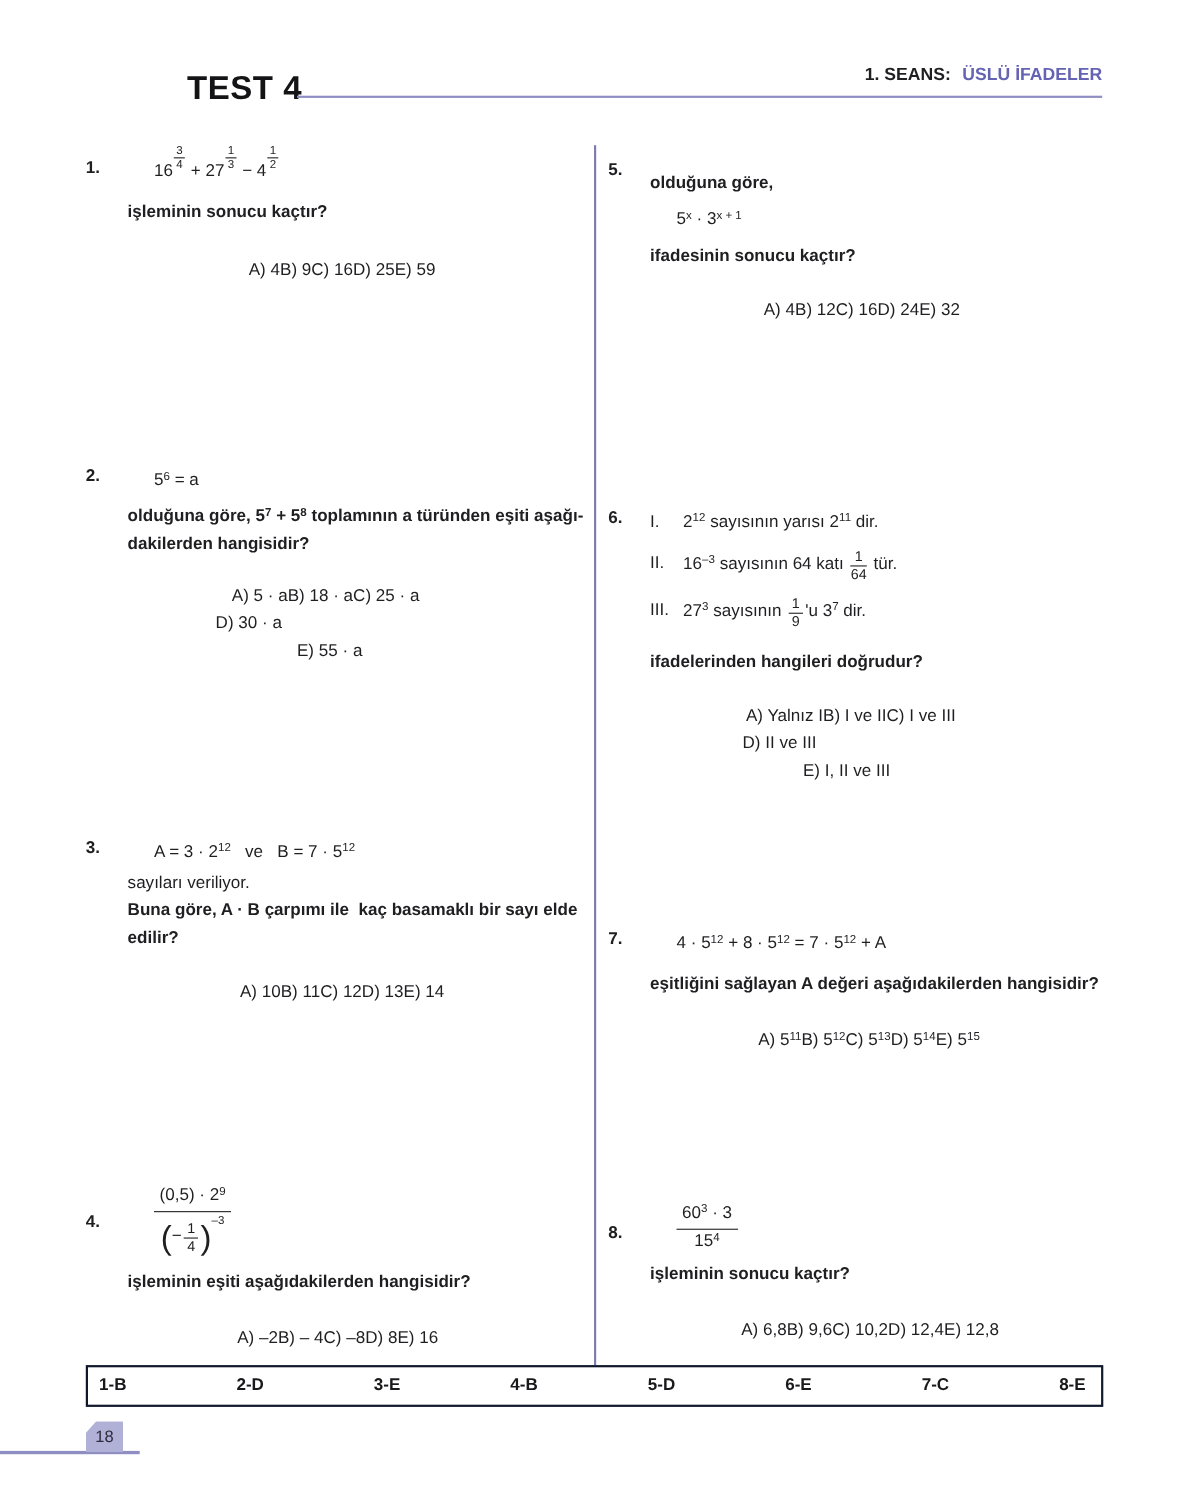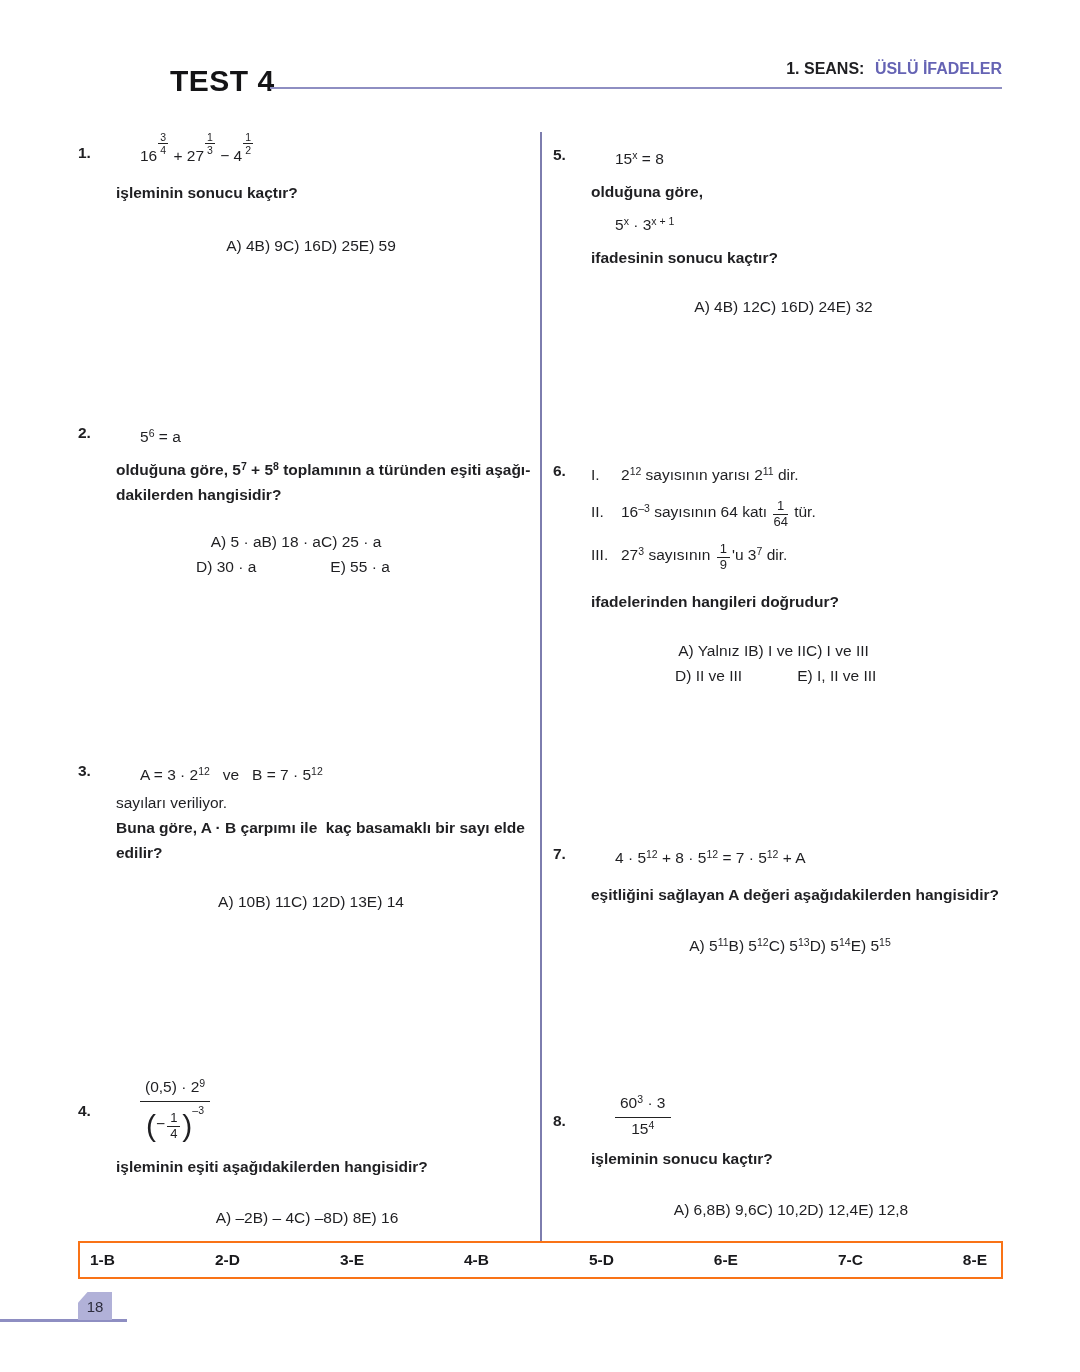--- a/index.html
+++ b/index.html
@@ -15,21 +15,21 @@
   .col-divider{position:absolute;left:540px;top:132px;width:2px;height:1109px;background:#7d7dae;}
   
   .q{position:absolute;display:flex;align-items:flex-start;font-size:15.5px;}
   .qnum{font-weight:bold;width:38px;flex:none;}
   .qbody{flex:1;line-height:25px;}
   .formula{margin-left:24px;white-space:nowrap;}
   .prompt{font-weight:bold;}
   .plain{font-weight:normal;}
   .opts{display:flex;justify-content:center;}
   .opts span{white-space:nowrap;}
-  .row2{display:flex;}
+  .row2{display:flex;flex-direction:column;}
   .mt8{margin-top:8px;}.mt12{margin-top:12px;}
   .mt16{margin-top:16px;}.mt22{margin-top:22px;}.mt24{margin-top:24px;}.mt26{margin-top:26px;}.mt28{margin-top:28px;}
   .q1 .qnum{padding-top:13px;}
   .q4 .qnum{padding-top:26px;}
   .q8 .qnum{padding-top:20px;}
   sup{font-size:10.5px;vertical-align:5px;line-height:0;}
   
   .sfrac{display:inline-block;text-align:center;font-size:10.5px;line-height:1.15;
          vertical-align:7px;margin:0 1px;}
   .sfrac .fn{display:block;border-bottom:1.3px solid #222;padding:0 2px;}
@@ -42,21 +42,21 @@
   
   .bfrac{display:inline-block;text-align:center;vertical-align:middle;}
   .bfrac .bnum{display:block;border-bottom:1.5px solid #222;padding:0 5px 3px;line-height:22px;}
   .bfrac .bden{display:block;padding-top:2px;line-height:normal;}
   .bigp{font-size:30px;font-weight:300;vertical-align:-7px;line-height:0;}
   .hexp{font-size:10.5px;vertical-align:15px;letter-spacing:0;}
   .statements .sitem{display:flex;}
   .statements .slabel{width:30px;flex:none;}
   
   .answer-key{position:absolute;left:78px;top:1241px;width:925px;height:38px;box-sizing:border-box;
-              border:2px solid #f97316;display:flex;align-items:center;justify-content:space-between;
+              border:2px solid #0f172a;display:flex;align-items:center;justify-content:space-between;
               padding:0 14px 0 10px;font-size:15.5px;font-weight:bold;color:#19191c;}
   
   .page-rule{position:absolute;left:0;top:1319px;width:127px;height:3px;background:#8e8ec2;}
   .page-tab{position:absolute;left:78px;top:1292px;width:34px;height:28px;background:#b1b1d8;
             clip-path:polygon(28% 0,100% 0,100% 100%,0 100%,0 38%);
             display:flex;align-items:center;justify-content:center;font-size:15px;color:#2c2c3c;}
 </style>
 </head>
 <body>
 
@@ -130,21 +130,20 @@
         <span>C) –8</span>
         <span>D) 8</span>
         <span>E) 16</span>
       </div>
     </div>
   </div>
 
   <div class="q q5" style="left:553px;top:146px;width:452px;">
     <div class="qnum">5.</div>
     <div class="qbody">
-      <div class="formula">15<sup>x</sup> = 8</div>
       <div class="prompt mt8">olduğuna göre,</div>
       <div class="formula mt8">5<sup>x</sup> · 3<sup>x + 1</sup></div>
       <div class="prompt mt8">ifadesinin sonucu kaçtır?</div>
       <div class="opts mt24" style="width:385px;">
         <span>A) 4</span>
         <span>B) 12</span>
         <span>C) 16</span>
         <span>D) 24</span>
         <span>E) 32</span>
       </div>

